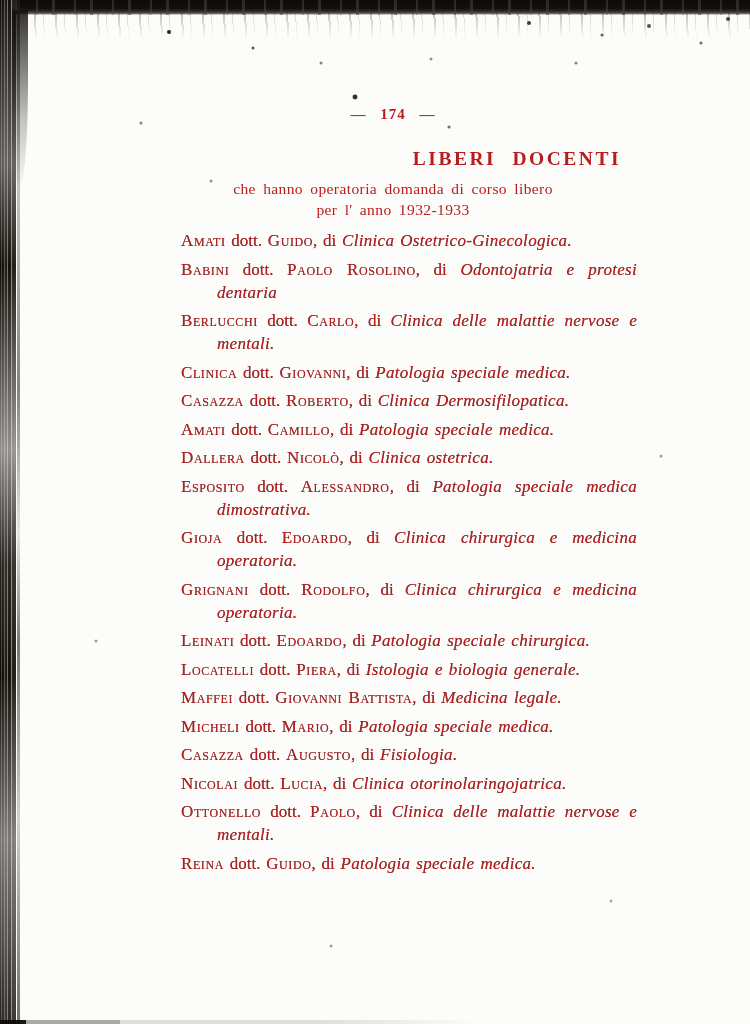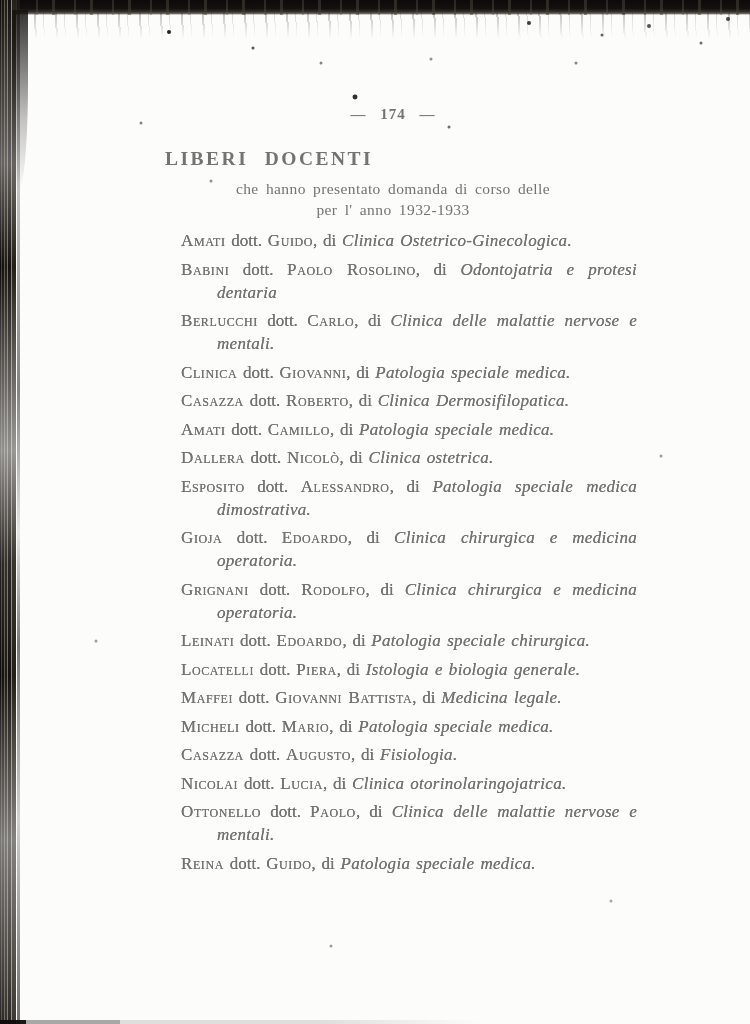--- a/index.html
+++ b/index.html
@@ -6,21 +6,21 @@
   body {
     width: 750px; height: 1024px;
     font-family: "Liberation Serif", "DejaVu Serif", serif;
     background: #ffffff;
   }
   .page {
     position: relative;
     width: 750px; height: 1024px;
     background: #fcfcfa;
     overflow: hidden;
-    color: #737373;
+    color: #b91c1c;
   }
 
   
   .scan-edge-top {
     position: absolute; top: 0; left: 0; width: 750px; height: 15px;
     background:
       repeating-linear-gradient(90deg,
         rgba(0,0,0,0) 0 14px, rgba(70,65,58,0.55) 14px 17px,
         rgba(0,0,0,0) 17px 36px, rgba(90,84,74,0.4) 36px 38px),
       linear-gradient(180deg, #0b0a09 0%, #141210 58%, #33302b 78%, #6b655c 90%, rgba(107,101,92,0) 100%);
@@ -95,21 +95,21 @@
     position: absolute; left: 181px; top: 0; width: 456px;
   }
   .page-number {
     position: absolute; top: 106px; left: 0; width: 100%;
     text-align: center; font-size: 15px; font-weight: bold;
     word-spacing: 9px; letter-spacing: 1px;
     transform: translateX(-16px);
   }
   .doc-title {
     position: absolute; top: 148px; left: 0; width: 100%; margin: 0;
-    text-align: left; font-size: 19.5px; font-weight: bold;
+    text-align: right; font-size: 19.5px; font-weight: bold;
     letter-spacing: 2.5px; word-spacing: 9px;
     transform: translateX(-16px);
   }
   .doc-subtitle {
     position: absolute; left: 0; width: 100%;
     text-align: center; font-size: 15.5px;
     letter-spacing: 0.4px; word-spacing: 3px;
     transform: translateX(-16px);
   }
   .subtitle-1 { top: 180px; }
@@ -139,21 +139,21 @@
   <div class="scan-noise-band"></div>
   <div class="scan-edge-left"></div>
   <div class="scan-left-line"></div>
   <div class="scan-corner-blotch"></div>
   <div class="scan-edge-bottom"></div>
   <div class="speckles"></div>
 
   <div class="content">
     <div class="page-number">— 174 —</div>
     <h1 class="doc-title">LIBERI DOCENTI</h1>
-    <div class="doc-subtitle subtitle-1">che hanno presentato domanda di corso delle</div>
+    <div class="doc-subtitle subtitle-1">che hanno operatoria domanda di corso libero</div>
     <div class="doc-subtitle subtitle-2">per l' anno 1932-1933</div>
 
     <div class="entries" id="entries">
         <p class="entry"><span class="sc">Amati</span> <span>dott.</span> <span class="sc">Guido</span>, di <i>Clinica Ostetrico-Ginecologica.</i></p>
         <p class="entry"><span class="sc">Babini</span> <span>dott.</span> <span class="sc">Paolo Rosolino</span>, di <i>Odontojatria e protesi dentaria</i></p>
         <p class="entry"><span class="sc">Berlucchi</span> <span>dott.</span> <span class="sc">Carlo</span>, di <i>Clinica delle malattie nervose e mentali.</i></p>
         <p class="entry"><span class="sc">Clinica</span> <span>dott.</span> <span class="sc">Giovanni</span>, di <i>Patologia speciale medica.</i></p>
         <p class="entry"><span class="sc">Casazza</span> <span>dott.</span> <span class="sc">Roberto</span>, di <i>Clinica Dermosifilopatica.</i></p>
         <p class="entry"><span class="sc">Amati</span> <span>dott.</span> <span class="sc">Camillo</span>, di <i>Patologia speciale medica.</i></p>
         <p class="entry"><span class="sc">Dallera</span> <span>dott.</span> <span class="sc">Nicolò</span>, di <i>Clinica ostetrica.</i></p>

